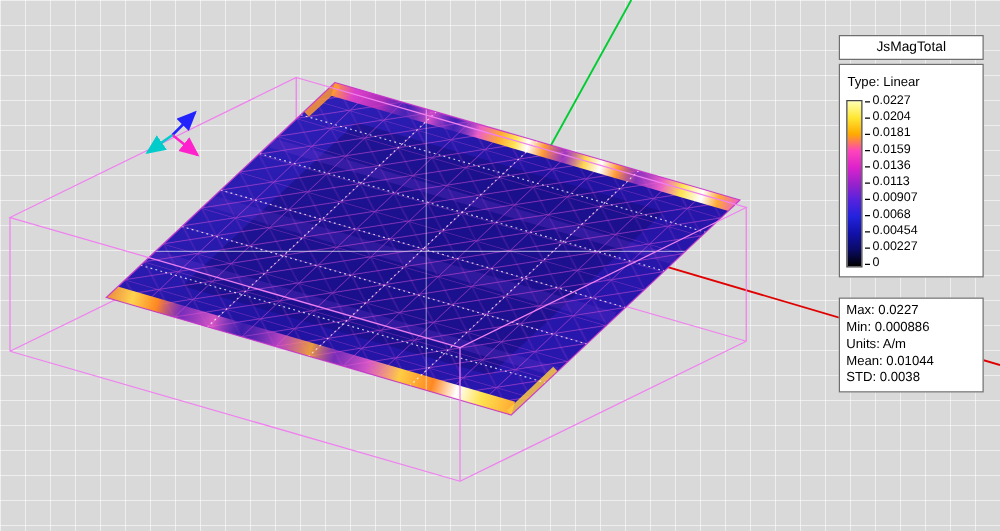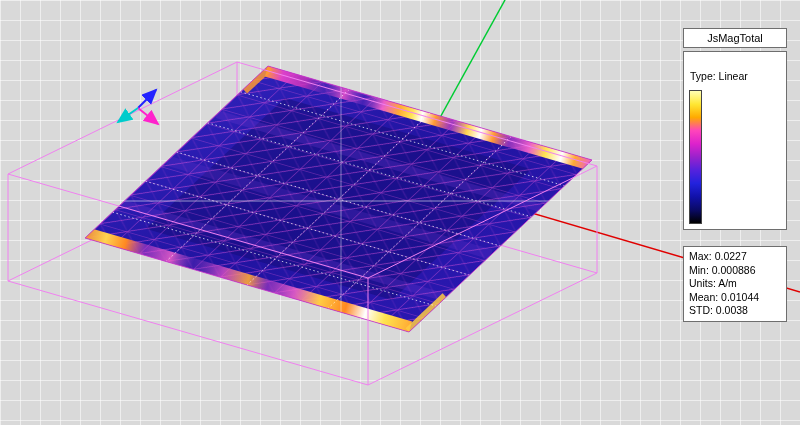--- a/index.html
+++ b/index.html
@@ -7,24 +7,24 @@
     width:800px; height:425px; overflow:hidden; position:relative;
     background-color:#d9d9d9;
     background-image:
       linear-gradient(rgba(255,255,255,.55) 1px, transparent 1px),
       linear-gradient(90deg, rgba(255,255,255,.55) 1px, transparent 1px);
     background-size:20px 20px;
     font-family:"Liberation Sans", sans-serif;
     color:#000;
   }
   #scene { position:absolute; left:0; top:0; }
-  .legend { position:absolute; top:28px; right:13px; width:104px; }
+  .legend { position:absolute; top:28px; right:13px; width:116px; }
   .panel { background:#ffffff; border:1px solid #6e6e6e; margin-bottom:3px; }
   .title-panel { text-align:center; padding:3px 0; font-size:11px; }
-  .scale-panel { padding:17px 5px 5px 5px; }
+  .scale-panel { padding:7px 5px 5px 5px; }
   .type-label { font-size:10.5px; margin:1px 0 4px 1px; }
   .scale-row { display:flex; }
   .colorbar { width:11px; height:132px; border:1px solid #444; margin-top:4px; }
   .labels { display:flex; flex-direction:column; justify-content:space-between; margin-left:2px; height:140px; }
   .scale-label { font-size:10px; line-height:10px; white-space:nowrap; display:flex; align-items:center; }
   .scale-label::before { content:""; display:inline-block; width:4px; height:1px; background:#000; margin-right:2px; flex:none; }
   .stats-panel { padding:3px 5px; font-size:10.5px; line-height:13.5px;margin-top:16px; }
 </style>
 </head>
 <body>
@@ -148,20 +148,33 @@
     <line x1="138" y1="108" x2="118" y2="122" stroke="#00cccc" marker-end="url(#mCyan)"></line>
   </g>
 </svg>
 
 <div class="legend">
   <div class="panel title-panel">JsMagTotal</div>
   <div class="panel scale-panel">
     <div class="type-label">Type: Linear</div>
     <div class="scale-row">
       <div class="colorbar" id="colorbar" style="background: linear-gradient(rgb(255, 255, 179), rgb(255, 231, 51), rgb(255, 170, 0), rgb(255, 68, 187), rgb(221, 34, 204), rgb(153, 34, 204), rgb(85, 34, 221), rgb(34, 34, 221), rgb(17, 17, 170), rgb(10, 10, 102), rgb(0, 0, 0));"></div>
+      <div class="labels" id="scale-labels">
+          <div class="scale-label">0.0227</div>
+          <div class="scale-label">0.0204</div>
+          <div class="scale-label">0.0181</div>
+          <div class="scale-label">0.0159</div>
+          <div class="scale-label">0.0136</div>
+          <div class="scale-label">0.0113</div>
+          <div class="scale-label">0.00907</div>
+          <div class="scale-label">0.0068</div>
+          <div class="scale-label">0.00454</div>
+          <div class="scale-label">0.00227</div>
+          <div class="scale-label">0</div>
+        </div>
     </div>
   </div>
   <div class="panel stats-panel">
     <div>Max: 0.0227</div>
     <div>Min: 0.000886</div>
     <div>Units: A/m</div>
     <div>Mean: 0.01044</div>
     <div>STD: 0.0038</div>
   </div>
 </div>

